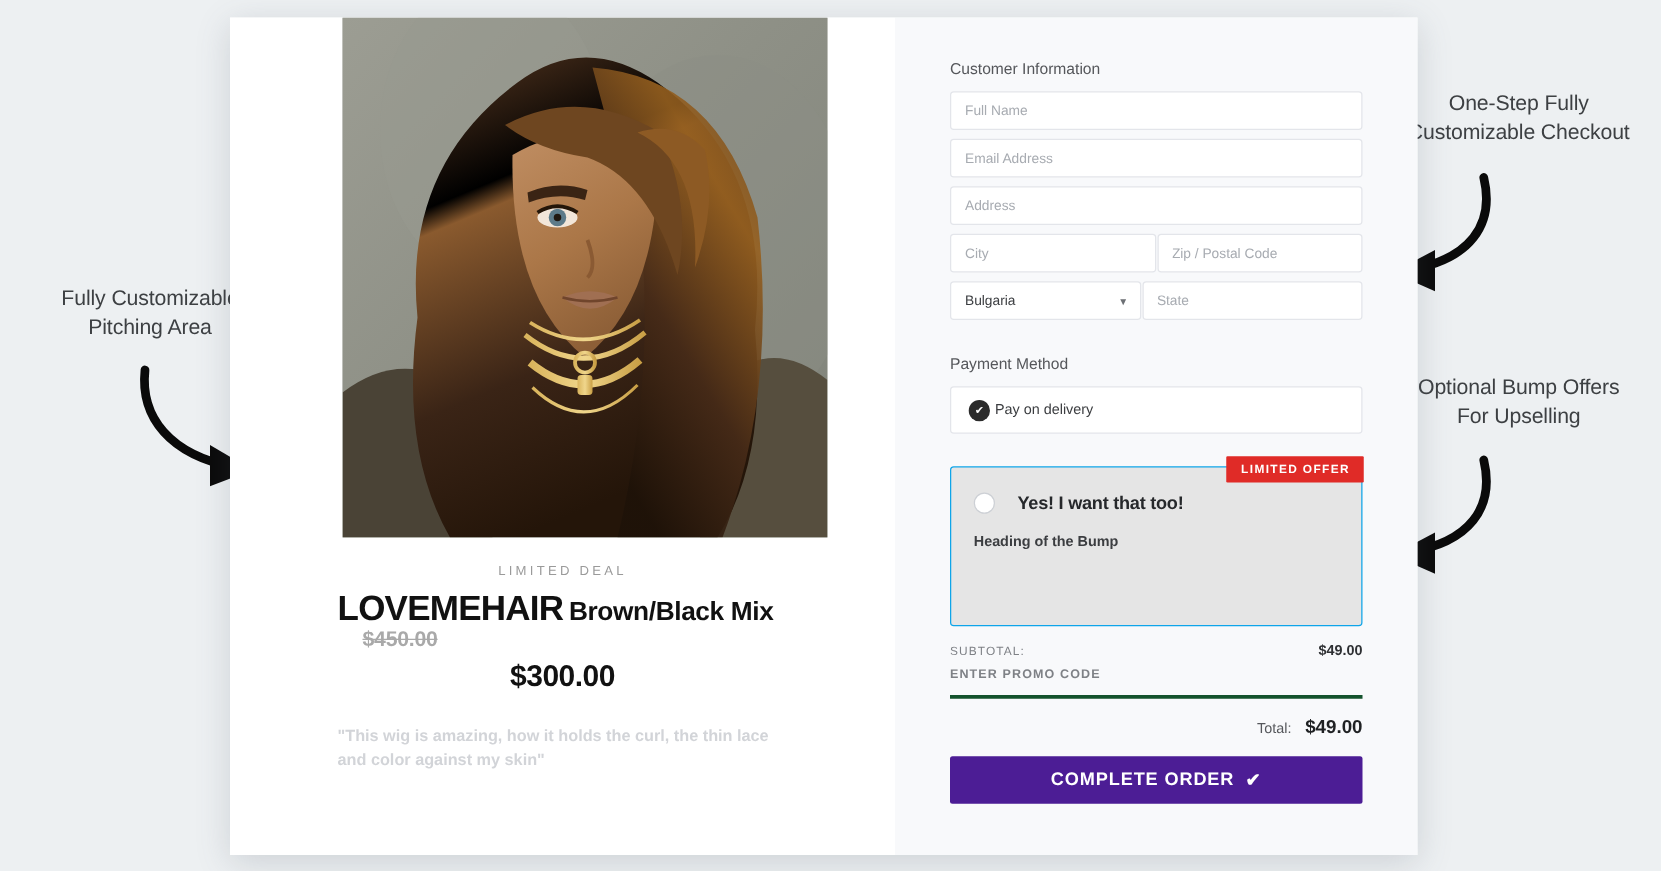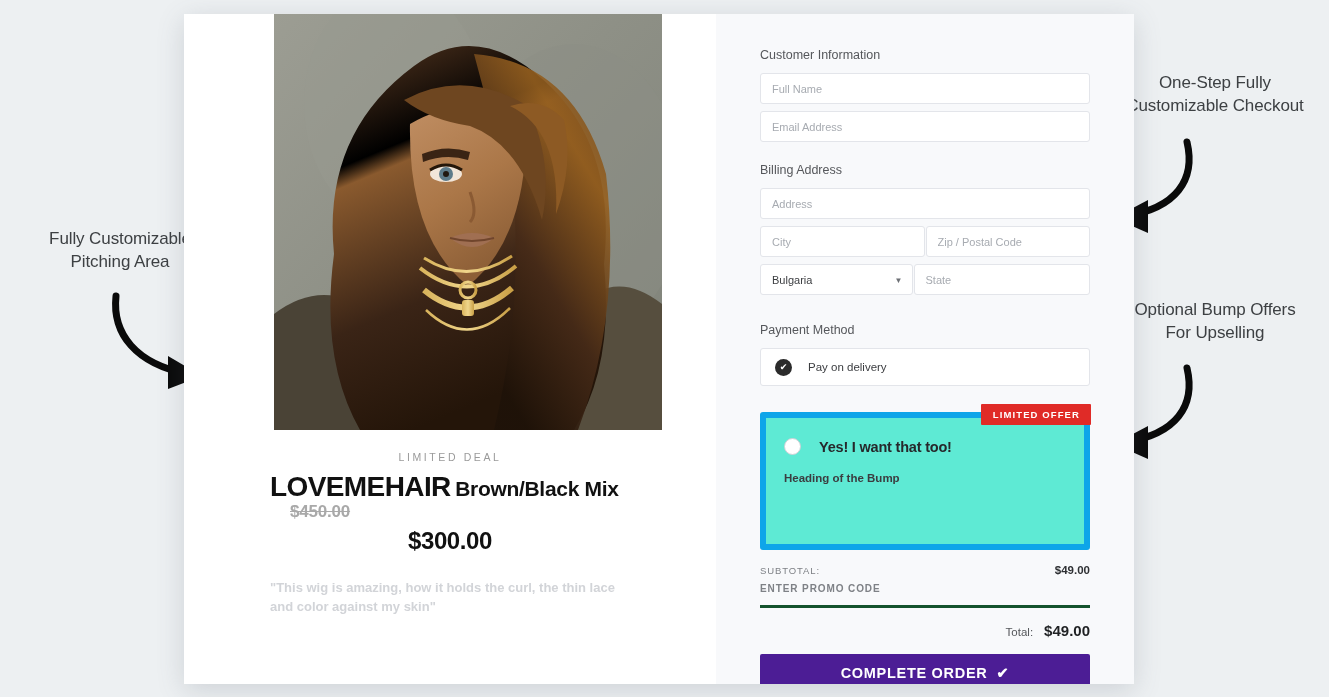--- a/index.html
+++ b/index.html
@@ -180,40 +180,40 @@
     padding: 0 14px;
   }
   .pay-radio {
     width: 17px; height: 17px;
     border-radius: 50%;
     background: #2b2b2b;
     display: flex; align-items: center; justify-content: center;
     color: #fff; font-size: 9px; line-height: 1;
     flex: 0 0 17px;
   }
-  .pay-label { margin-left: 16px; font-size: 11.5px; color: #3b3d40; }
+  .pay-label { margin-left: 4px; font-size: 11.5px; color: #3b3d40; }
 
   
   .bump-wrap { position: relative; margin-top: 26px; }
   .bump-badge {
     position: absolute;
     right: -1px;
     top: -8px;
     background: #e02b27;
     color: #ffffff;
     font-size: 9.5px;
     font-weight: bold;
     letter-spacing: 1.1px;
     padding: 5px 11px 5px 12px;
     border-radius: 1px;
     z-index: 3;
   }
   .bump-box {
-    background: #5eead4;
-    border: 6px solid #0ea5e9;
+    background: #e5e5e5;
+    border: 1px solid #0ea5e9;
     border-radius: 3px;
     min-height: 88px;
     padding: 20px 18px 18px 18px;
     position: relative;
   }
   .bump-row { display: flex; align-items: center; }
   .bump-check {
     width: 15px; height: 15px;
     border-radius: 50%;
     border: 1px solid #cdd0d5;
@@ -407,21 +407,20 @@
     </div>
   </div>
 
   <div class="checkout-col">
 
     <div class="section-label">Customer Information</div>
 
     <input class="fld" type="text" placeholder="Full Name" style="">
     <input class="fld" type="text" placeholder="Email Address" style="">
 
-    <div class="section-label mt">Billing Address</div>
 
     <input class="fld" type="text" placeholder="Address" style="">
 
     <div class="row2">
       <input class="fld" type="text" placeholder="City" style="">
       <input class="fld" type="text" placeholder="Zip / Postal Code" style="">
     </div>
 
     <div class="row2">
       <div class="sel-wrap">

